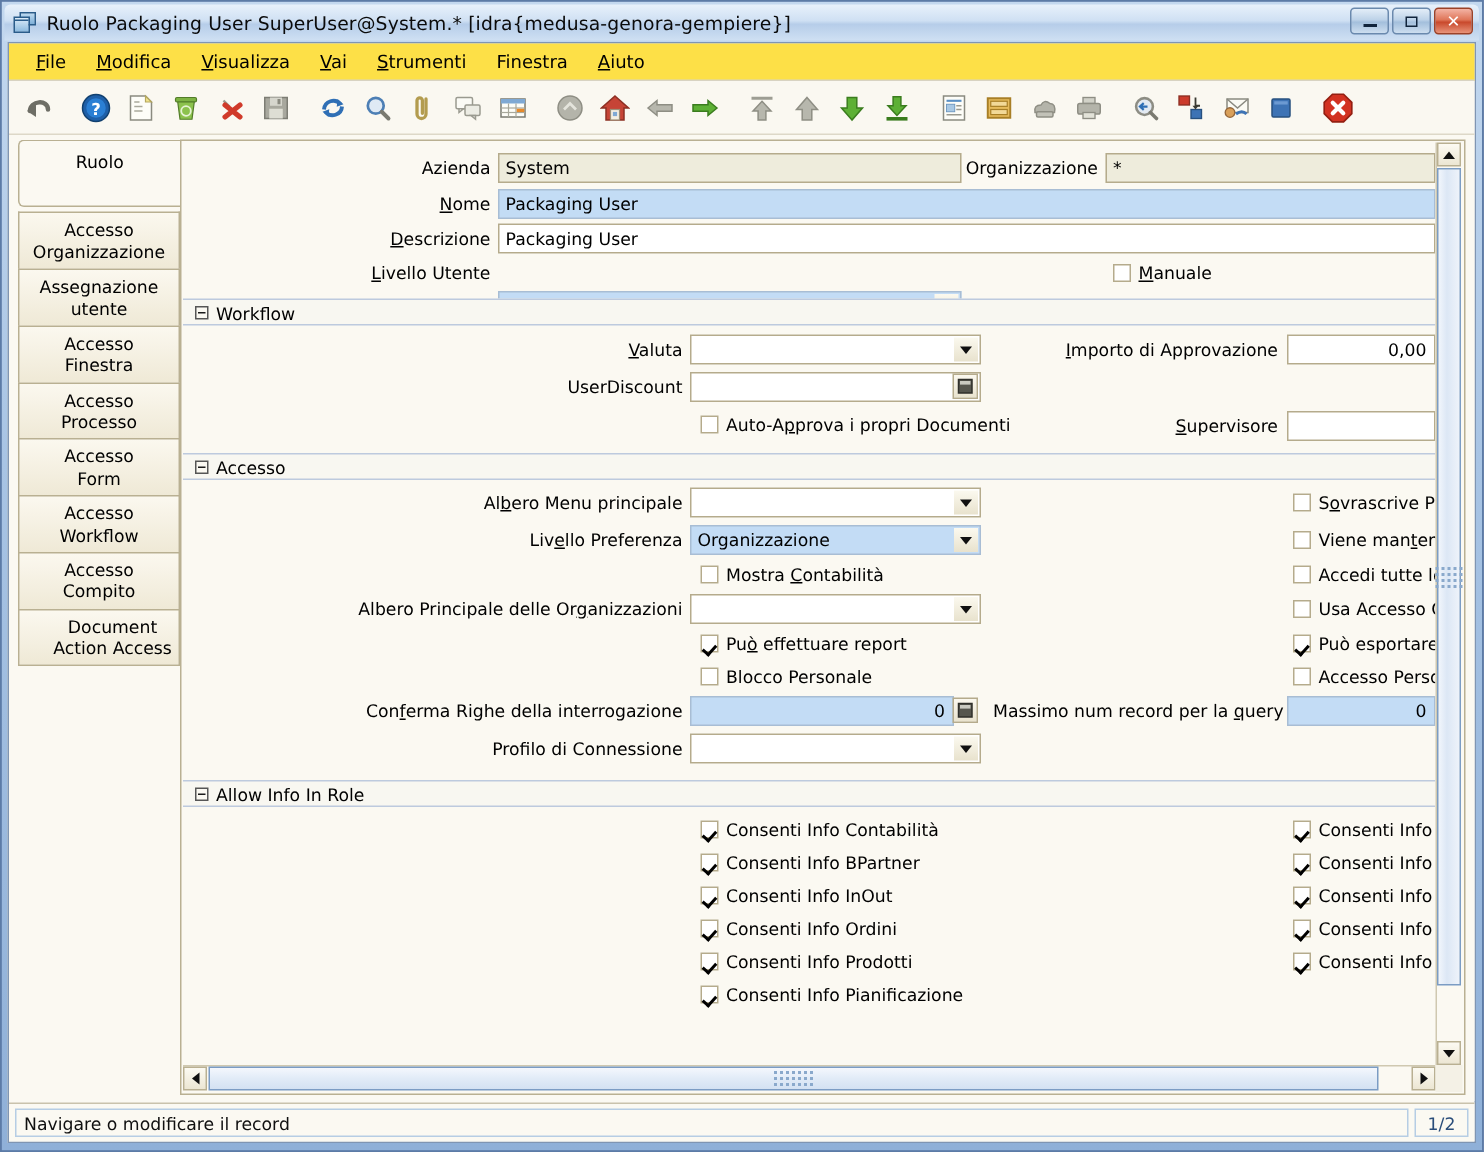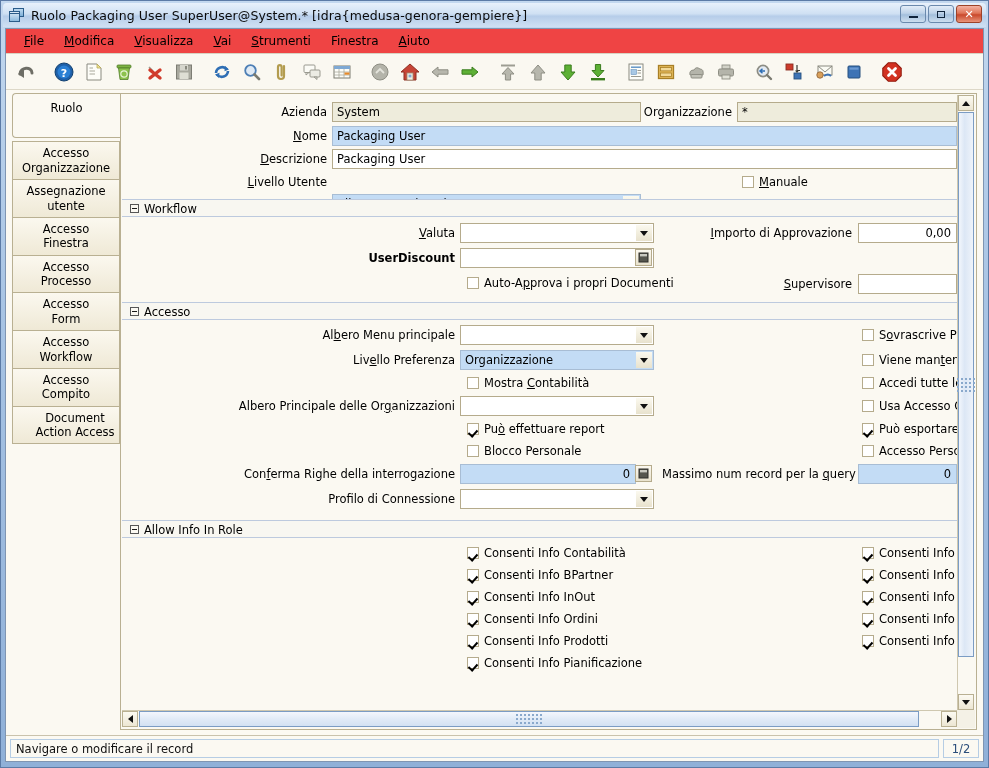--- a/index.html
+++ b/index.html
@@ -59,21 +59,21 @@
   
   #client {
     position: absolute; left: 4px; top: 27px; right: 4px; bottom: 5px;
     background: #fbf9f2;
     border: 1px solid #7f95b2;
   }
 
   
   #menu-bar {
     position: absolute; left: 0; top: 0; right: 0; height: 25px;
-    background: #ef4444;
+    background: #fde047;
     border-bottom: 1px solid #d8d3c2;
     display: flex; align-items: center;
     padding-left: 8px;
   }
   .menu-item {
     padding: 3px 10px; font-size: 12px; color: #000; white-space: nowrap;
     cursor: default;
   }
   .menu-item u { text-decoration: underline; }
 
@@ -635,21 +635,21 @@
                   </span>
               </div>
               <div class="flabel" style="left:560px; width:170px; top:5px;"><u>I</u>mporto di Approvazione</div>
               <div class="fctl num" style="left:736px; right:0px; top:2px;">
                 <span>0,00</span>
               </div>
 
             </div>
 
             <div class="frow" style="height:25px;">
-              <div class="flabel" style="left:40px; width:293px; top:4px;font-weight:bold;">UserDiscount</div>
+              <div class="flabel" style="left:40px; width:293px; top:4px;">UserDiscount</div>
               <div class="fctl" style="left:338px; width:194px; top:1px;">
                 <span></span>
               </div>
               <div class="btn-mini" style="left:513px; top:2px;">
                 <svg width="11" height="11" viewBox="0 0 11 11">
                     <rect x="1" y="1" width="9" height="9" fill="#56564e" stroke="#2f2f2a"></rect>
                     <rect x="2" y="2" width="7" height="2.4" fill="#c9c9c0"></rect>
                   </svg>
               </div>
             </div>

